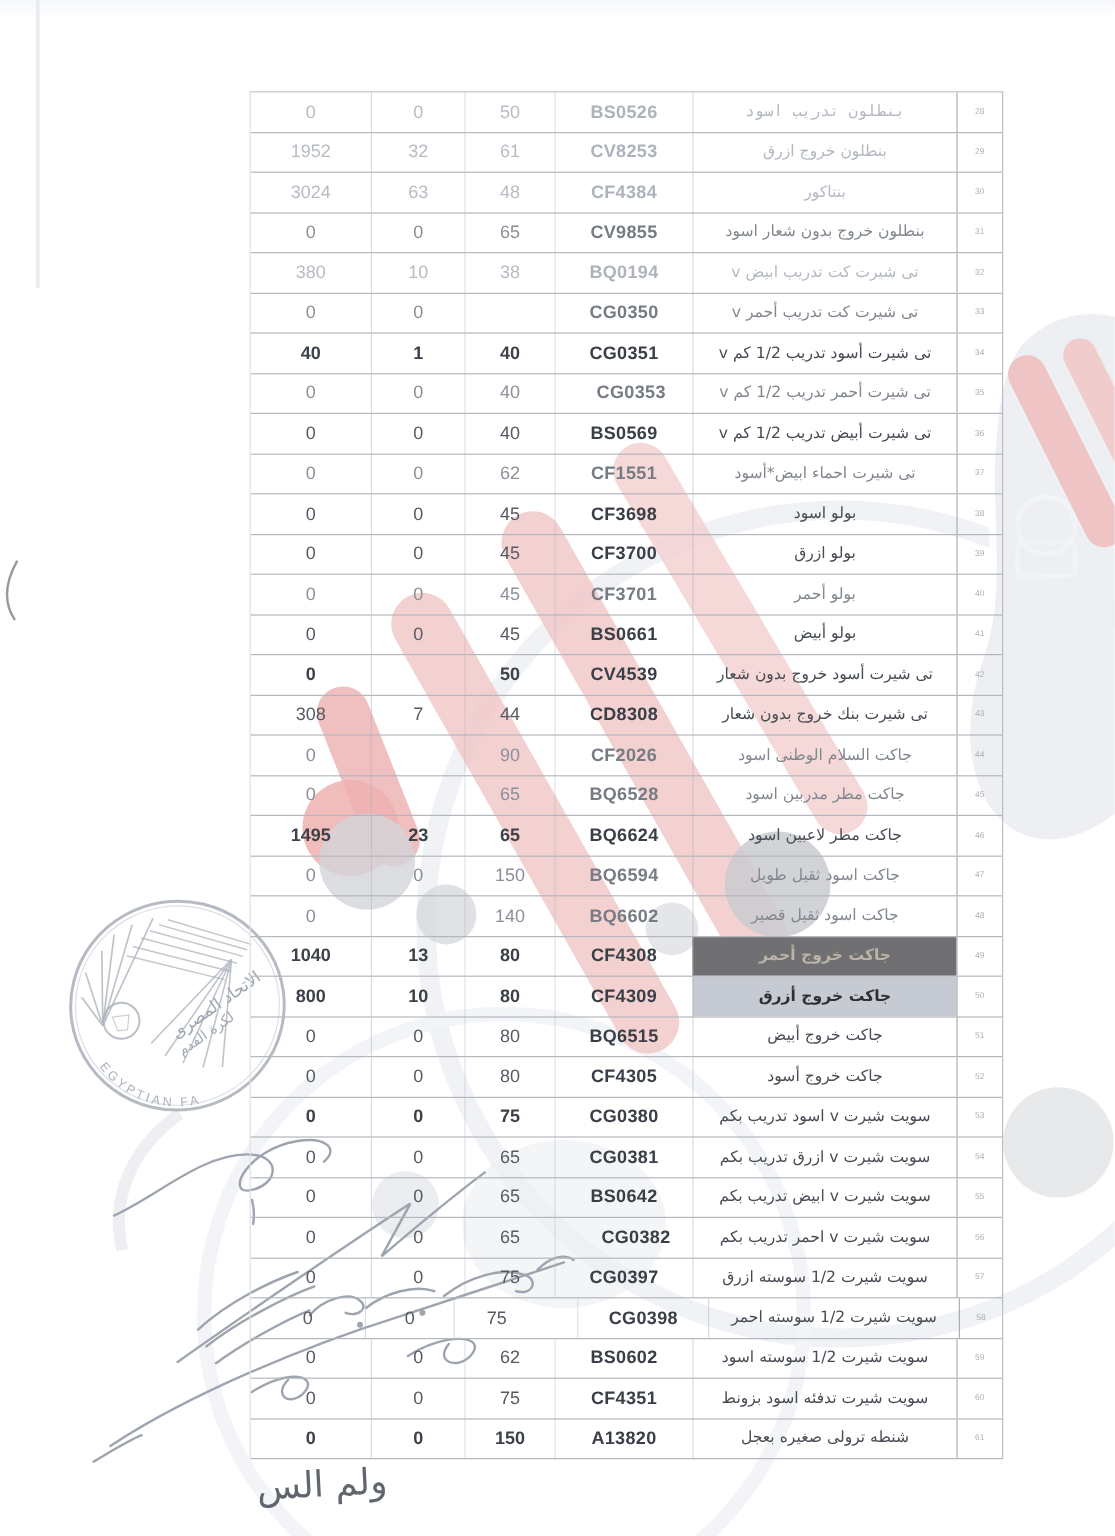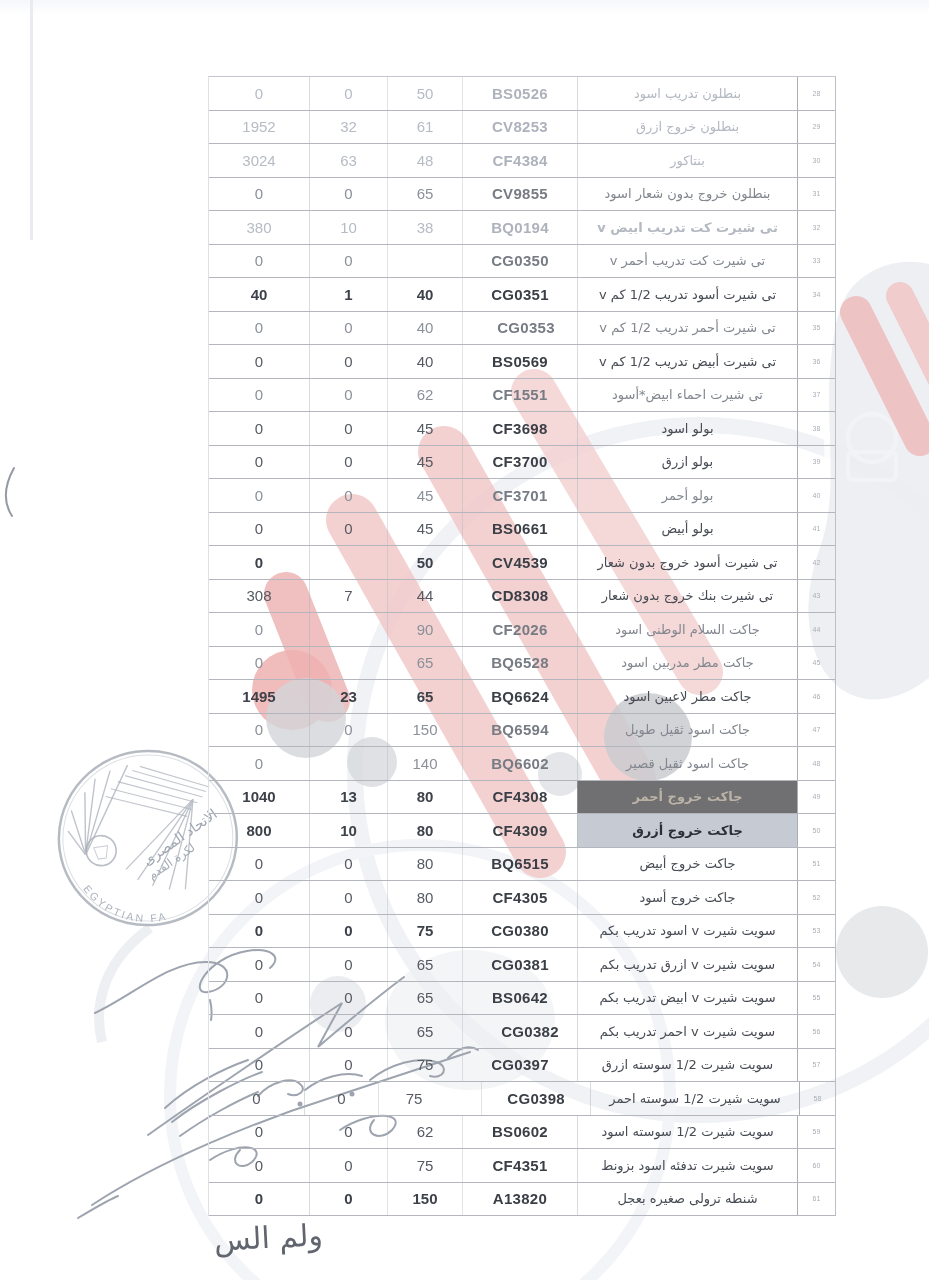--- a/index.html
+++ b/index.html
@@ -146,21 +146,21 @@
       <path d="M78,1218 C95,1208 108,1200 118,1196"></path>
     </g>
   </svg>
 
   <div class="sheet-table" id="sheet-table">
       <div class="t-row">
         <div class="cell c-val" style="color: rgb(182, 187, 196);">0</div>
         <div class="cell c-qty" style="color: rgb(182, 187, 196);">0</div>
         <div class="cell c-price" style="color: rgb(182, 187, 196);">50</div>
         <div class="cell c-code" style="color: rgb(173, 178, 188);">BS0526</div>
-        <div class="cell c-desc" dir="rtl" style="color: rgb(179, 184, 193);">بنطلون تدريب اسود</div>
+        <div class="cell c-desc" dir="rtl" style="color: rgb(179, 184, 193); font-family: Liberation Mono, monospace;">بنطلون تدريب اسود</div>
         <div class="cell c-num">28</div>
       </div>
       <div class="t-row">
         <div class="cell c-val" style="color: rgb(182, 187, 196);">1952</div>
         <div class="cell c-qty" style="color: rgb(182, 187, 196);">32</div>
         <div class="cell c-price" style="color: rgb(182, 187, 196);">61</div>
         <div class="cell c-code" style="color: rgb(173, 178, 188);">CV8253</div>
         <div class="cell c-desc" dir="rtl" style="color: rgb(179, 184, 193);">بنطلون خروج ازرق</div>
         <div class="cell c-num">29</div>
       </div>
@@ -178,21 +178,21 @@
         <div class="cell c-price" style="color: rgb(139, 144, 153);">65</div>
         <div class="cell c-code" style="color: rgb(118, 123, 132);">CV9855</div>
         <div class="cell c-desc" dir="rtl" style="color: rgb(130, 135, 143);">بنطلون خروج بدون شعار اسود</div>
         <div class="cell c-num">31</div>
       </div>
       <div class="t-row">
         <div class="cell c-val" style="color: rgb(182, 187, 196);">380</div>
         <div class="cell c-qty" style="color: rgb(182, 187, 196);">10</div>
         <div class="cell c-price" style="color: rgb(182, 187, 196);">38</div>
         <div class="cell c-code" style="color: rgb(173, 178, 188);">BQ0194</div>
-        <div class="cell c-desc" dir="rtl" style="color: rgb(179, 184, 193); font-weight: bold;">تى شيرت كت تدريب ابيض v</div>
+        <div class="cell c-desc" dir="rtl" style="color: rgb(179, 184, 193);">تى شيرت كت تدريب ابيض v</div>
         <div class="cell c-num">32</div>
       </div>
       <div class="t-row">
         <div class="cell c-val" style="color: rgb(139, 144, 153);">0</div>
         <div class="cell c-qty" style="color: rgb(139, 144, 153);">0</div>
         <div class="cell c-price" style="color: rgb(139, 144, 153);"></div>
         <div class="cell c-code" style="color: rgb(118, 123, 132);">CG0350</div>
         <div class="cell c-desc" dir="rtl" style="color: rgb(130, 135, 143);">تى شيرت كت تدريب أحمر v</div>
         <div class="cell c-num">33</div>
       </div>

